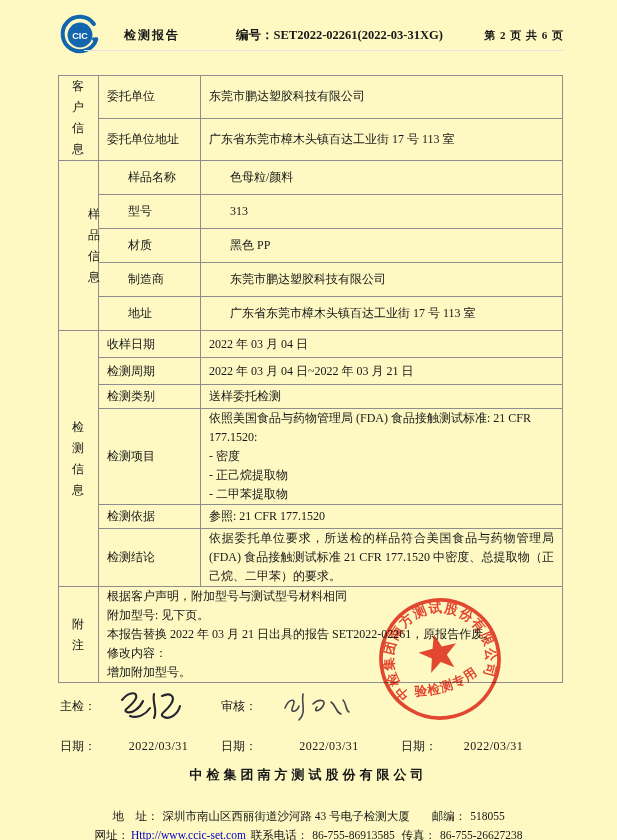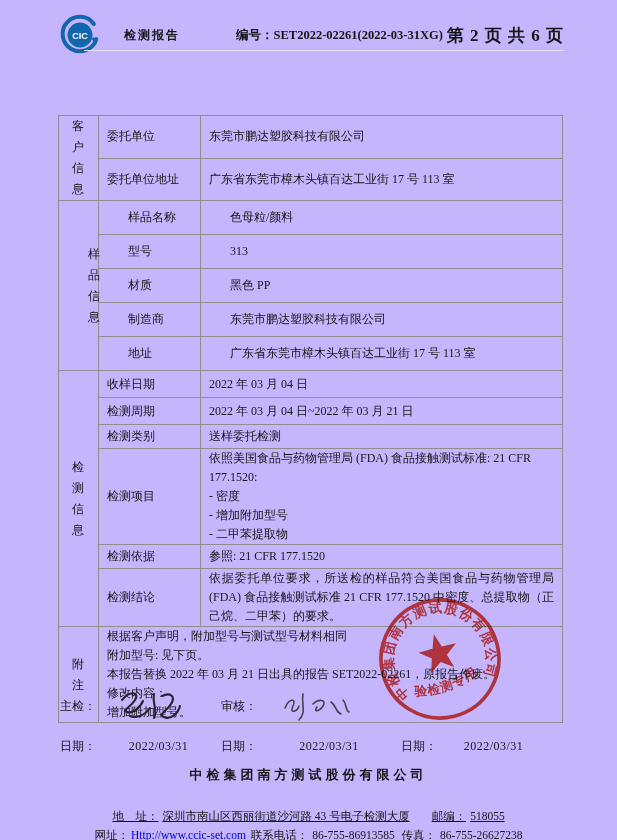--- a/index.html
+++ b/index.html
@@ -1,29 +1,29 @@
 <!DOCTYPE html>
 <html><head>
 <meta charset="utf-8">
 <style>
   html,body{margin:0;padding:0;background:#ffffff;}
-  .page{position:relative;width:617px;height:840px;background:#c4b5fd;overflow:hidden;
+  .page{position:relative;width:617px;height:840px;background:#fef9c3;overflow:hidden;
         font-family:"Liberation Serif","DejaVu Serif",serif;color:#161616;}
 
   
   .header{position:absolute;left:58px;top:12px;width:506px;height:46px;display:flex;align-items:center;}
   .logo{width:44px;height:44px;flex:0 0 44px;}
   .title{font-weight:bold;font-size:12px;margin-left:22px;letter-spacing:2px;white-space:nowrap;}
   .repno{font-weight:bold;font-size:12.5px;margin-left:56px;white-space:nowrap;}
-  .pageinfo{font-weight:bold;font-size:17px;margin-left:auto;white-space:nowrap;letter-spacing:1px;}
+  .pageinfo{font-weight:bold;font-size:11px;margin-left:auto;white-space:nowrap;letter-spacing:1px;}
   .header-rule{position:absolute;left:84px;top:50px;width:480px;height:0;border-top:1px solid #e3e3e3;}
 
   
   table.info{position:absolute;left:58px;top:75px;width:504px;border-collapse:collapse;
-             table-layout:fixed;font-size:12px;margin-top:40px;}
+             table-layout:fixed;font-size:12px;}
   table.info td{border:1px solid #8e8e8e;vertical-align:middle;padding:0 8px;}
   td.group{text-align:center;padding:0;line-height:21px;letter-spacing:1px;}
   td.lbl{padding-left:12px;}
   td.val{padding-left:14px;}
   tr.h35 td{height:35px;}
   tr.h33 td{height:33px;padding-left:29px;}
   tr.h26 td{height:26px;}
   tr.h23 td{height:23px;}
   td.multi{vertical-align:top;padding:5px 10px 5px 14px;line-height:19px;}
   td.justify{text-align:justify;}
@@ -41,21 +41,21 @@
   .dateval{flex:1;text-align:center;letter-spacing:.5px;}
 
   
   .stamp{position:absolute;left:377px;top:596px;width:126px;height:126px;
          mix-blend-mode:multiply;opacity:.9;pointer-events:none;}
 
   
   .footer{position:absolute;left:0;top:766px;width:617px;text-align:center;}
   .f-company{font-size:13px;font-weight:bold;letter-spacing:4px;}
   .f-line{font-size:11.5px;margin-top:4px;}
-  .f-line span{margin:16px 2px;text-decoration:underline;}
+  .f-line span{margin:16px 2px;}
   .gap{display:inline-block;width:14px;}
   a.weblink{color:#0000cd;text-decoration:underline;margin-top:12px;}
 </style>
 </head>
 <body>
 
 <div class="page">
 
   <div class="header">
     <div class="logo">
@@ -132,21 +132,21 @@
       </tr>
       <tr class="h23">
         <td class="lbl">检测类别</td>
         <td class="val">送样委托检测</td>
       </tr>
       <tr>
         <td class="lbl">检测项目</td>
         <td class="multi">
           <div class="nline">依照美国食品与药物管理局 (FDA) 食品接触测试标准: 21 CFR 177.1520:</div>
           <div class="nline">- 密度</div>
-          <div class="nline">- 增加附加型号</div>
+          <div class="nline">- 正己烷提取物</div>
           <div class="nline">- 二甲苯提取物</div>
         </td>
       </tr>
       <tr class="h23">
         <td class="lbl">检测依据</td>
         <td class="val">参照: 21 CFR 177.1520</td>
       </tr>
       <tr>
         <td class="lbl">检测结论</td>
         <td class="multi justify">依据委托单位要求，所送检的样品符合美国食品与药物管理局 (FDA) 食品接触测试标准 21 CFR 177.1520 中密度、总提取物（正己烷、二甲苯）的要求。</td>

